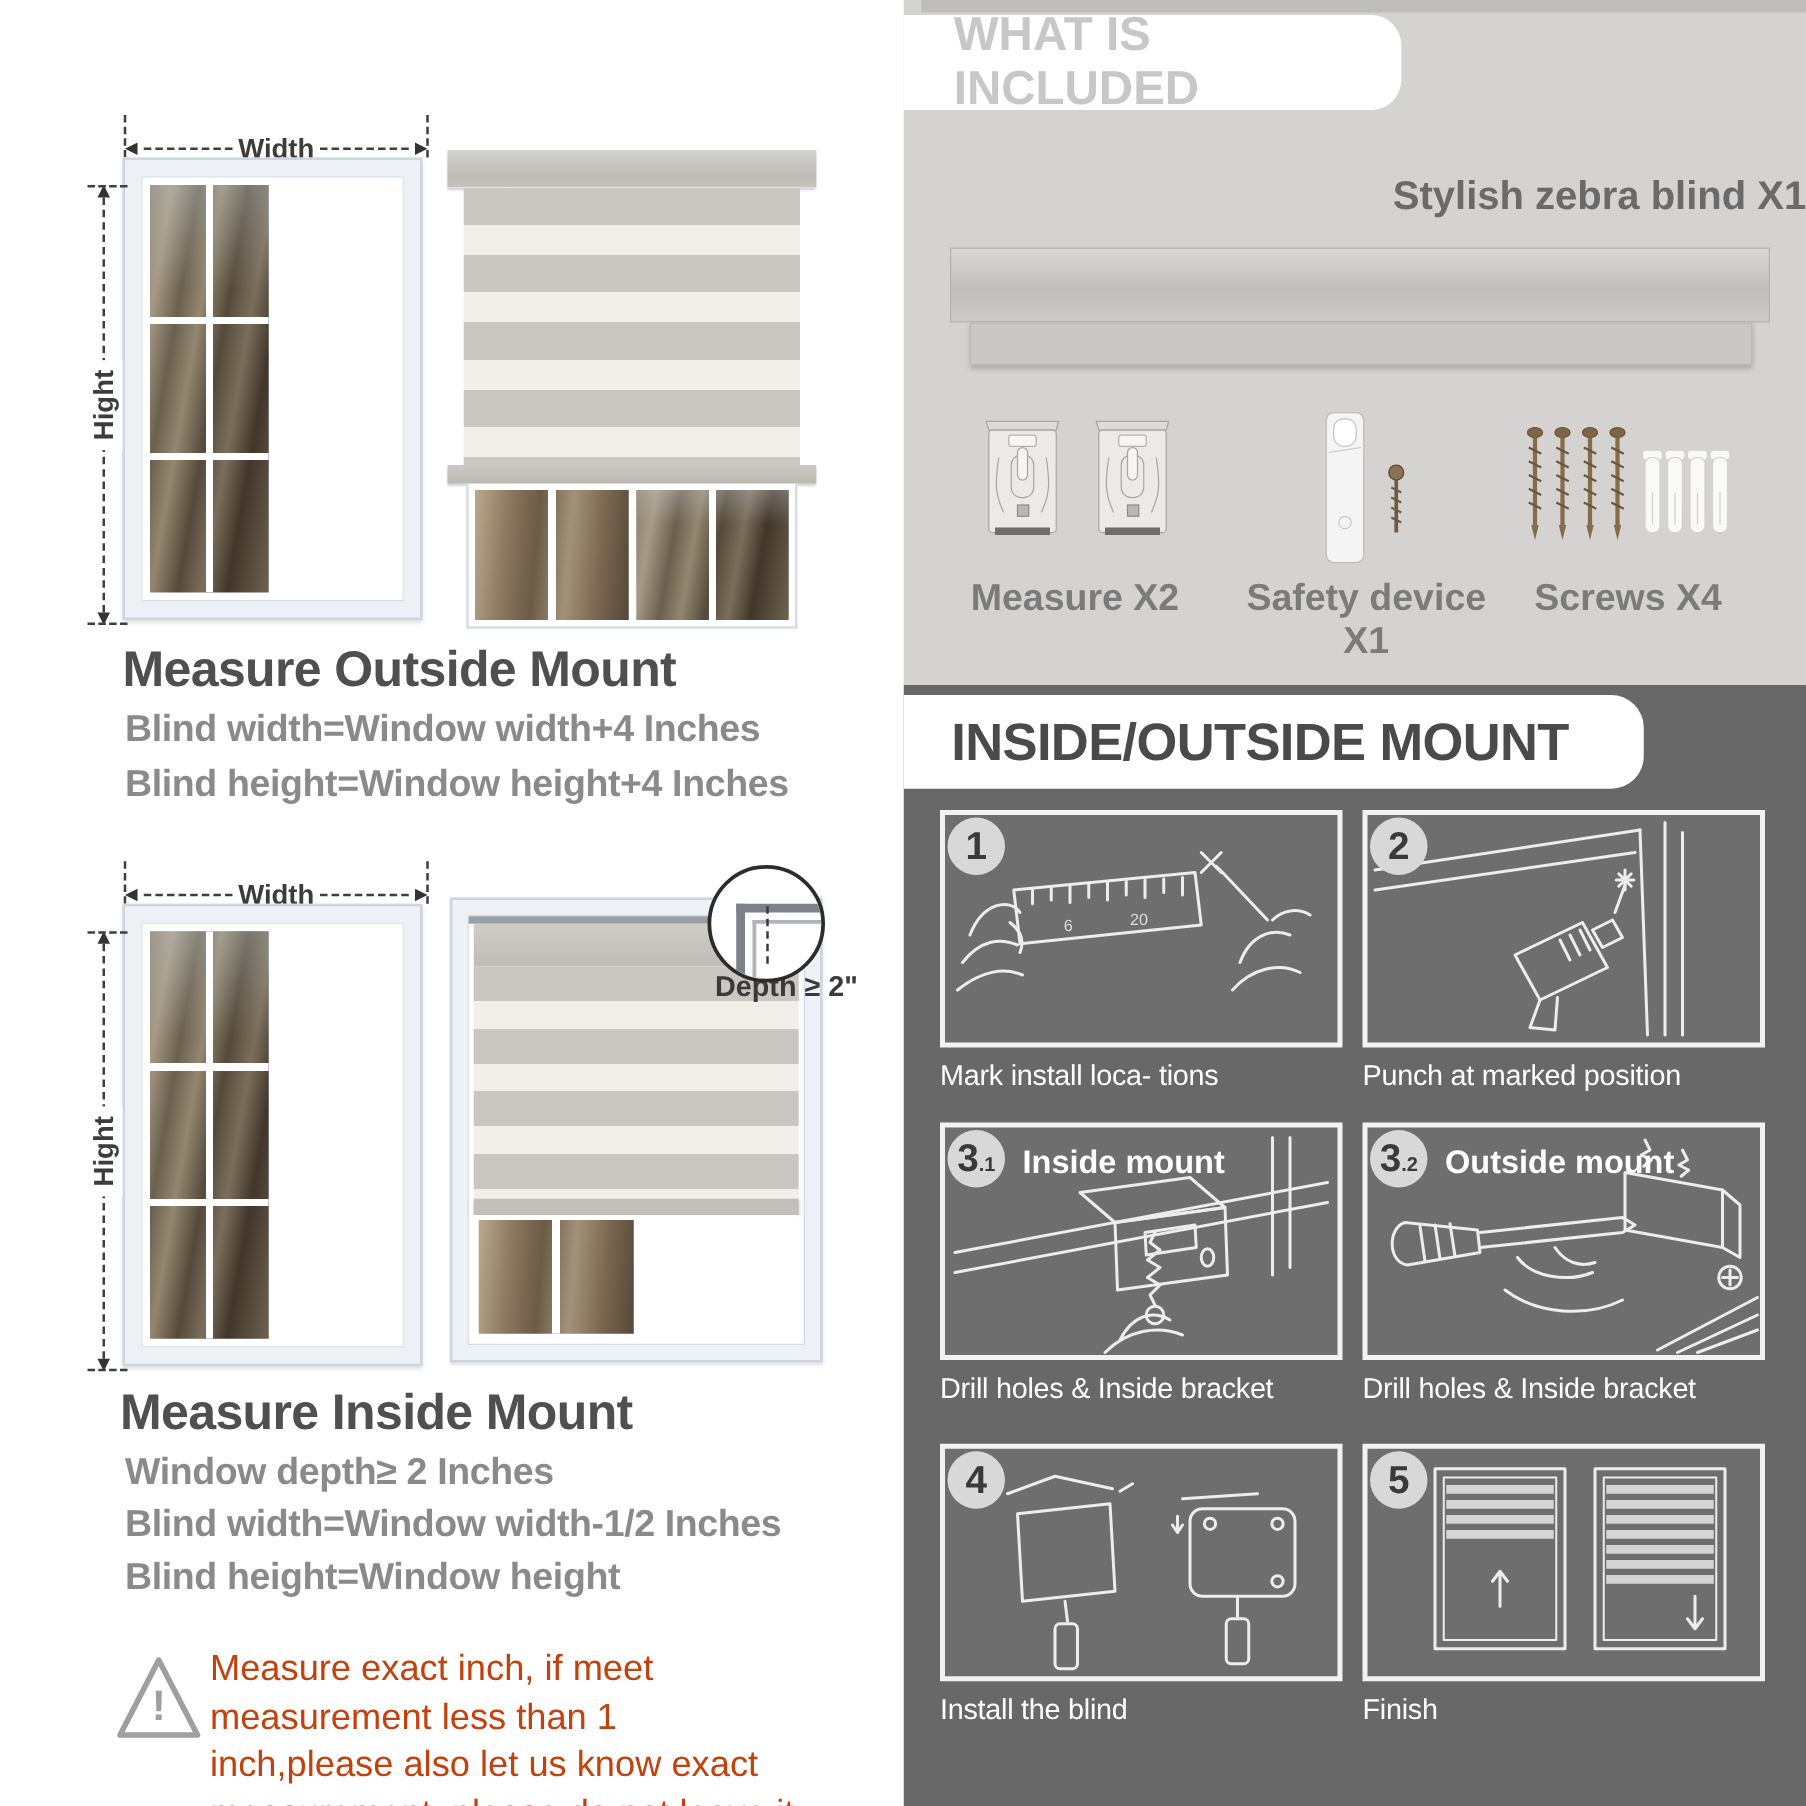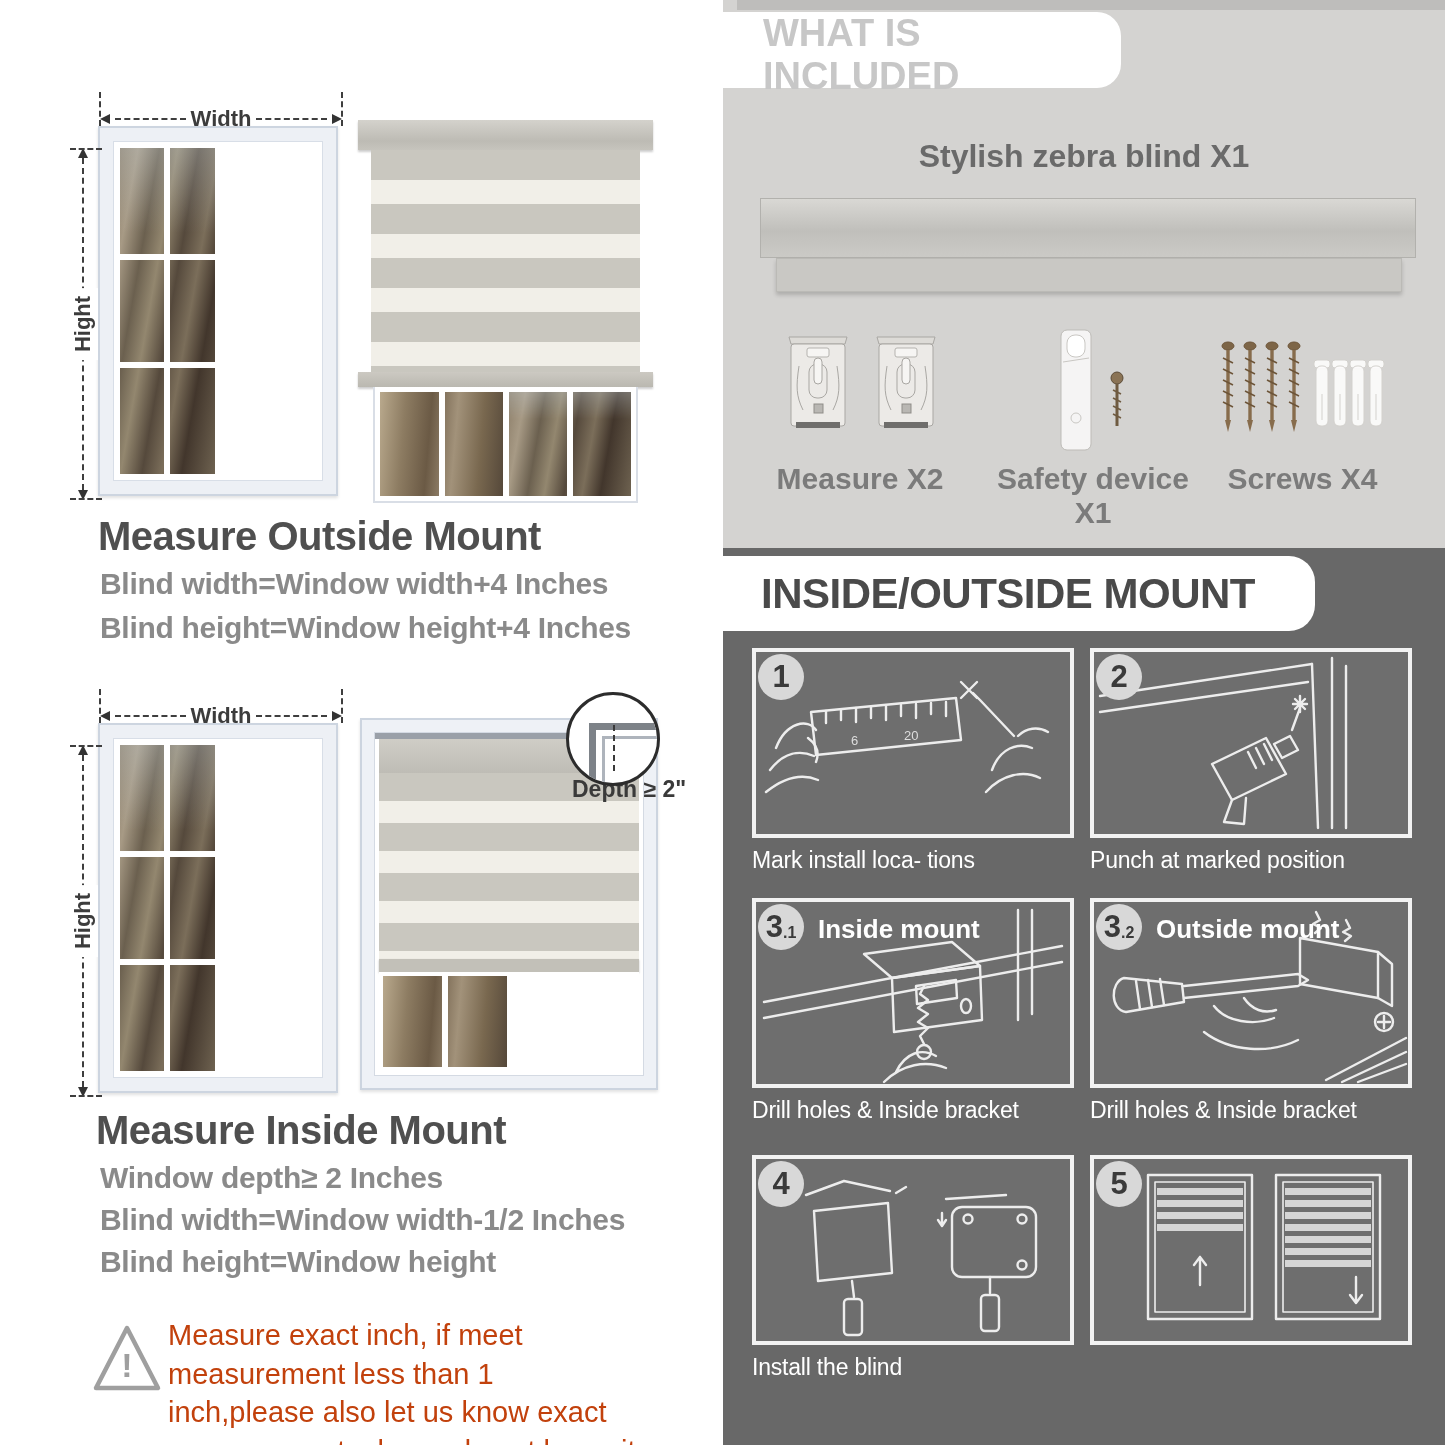--- a/index.html
+++ b/index.html
@@ -80,22 +80,22 @@
 
   
   .warn-tri{position:absolute;left:92px;top:1322px;width:70px;height:74px;}
   .warn-excl{position:absolute;left:0;top:24px;width:70px;text-align:center;color:#9f9f9f;font-weight:bold;font-size:34px;}
   .warn-text{position:absolute;left:168px;top:1316px;width:478px;color:#c2410c;font-size:29px;line-height:1.33;font-weight:500;}
 
   
   .right-top{position:absolute;left:723px;top:0;width:722px;height:548px;background:#d4d3d1;}
   .topstrip{position:absolute;left:14px;top:0;right:0;height:10px;background:#bebdbb;}
   .wi-bar{position:absolute;left:0;top:12px;width:398px;height:76px;background:#fff;border-radius:0 24px 24px 0;
-     display:flex;align-items:flex-start;padding-left:40px;box-sizing:border-box;color:#c7c7c7;font-weight:bold;font-size:38px;}
-  .product-title{position:absolute;left:0;top:138px;width:100%;text-align:center;color:#6a6a6a;font-weight:bold;font-size:32px;}
+     display:flex;align-items:center;padding-left:40px;box-sizing:border-box;color:#c7c7c7;font-weight:bold;font-size:38px;}
+  .product-title{position:absolute;left:0;top:138px;width:100%;text-align:right;color:#6a6a6a;font-weight:bold;font-size:32px;}
   .rail-main{position:absolute;left:37px;top:198px;width:656px;height:60px;border:1px solid #b2b1ad;box-sizing:border-box;
      background:linear-gradient(180deg,#d9d8d4,#c0bfbb 55%,#cbcac6),repeating-linear-gradient(180deg,rgba(255,255,255,.12) 0 2px,rgba(0,0,0,.03) 2px 4px);}
   .rail-sub{position:absolute;left:53px;top:258px;width:626px;height:34px;background:#c9c8c4;
      box-shadow:0 3px 4px rgba(0,0,0,.18);border:1px solid #bbbab6;box-sizing:border-box;}
   .item-label{position:absolute;top:462px;color:#7b7b7b;font-weight:bold;font-size:30px;text-align:center;}
 
   .right-bottom{position:absolute;left:723px;top:548px;width:722px;height:897px;background:#686868;}
   .mount-bar{position:absolute;left:0;top:8px;width:592px;height:75px;background:#fff;border-radius:0 26px 26px 0;
      display:flex;align-items:center;padding-left:38px;box-sizing:border-box;color:#4a4a4a;font-weight:bold;font-size:42px;letter-spacing:-0.5px;}
 
@@ -465,16 +465,17 @@
               <rect x="191" y="65" width="86" height="7"></rect>
             <rect x="191" y="77" width="86" height="7"></rect>
               <rect x="191" y="89" width="86" height="7"></rect>
             <rect x="191" y="101" width="86" height="7"></rect>
           </g>
           <g class="lineart" stroke-width="3">
             <path d="M262 118 V144 M256 136 L262 144 L268 136"></path>
           </g>
         </svg>
       </div>
+      <div class="step-caption">Finish</div>
     </div>
   </div>
 
 </div>
 
 </body></html>

